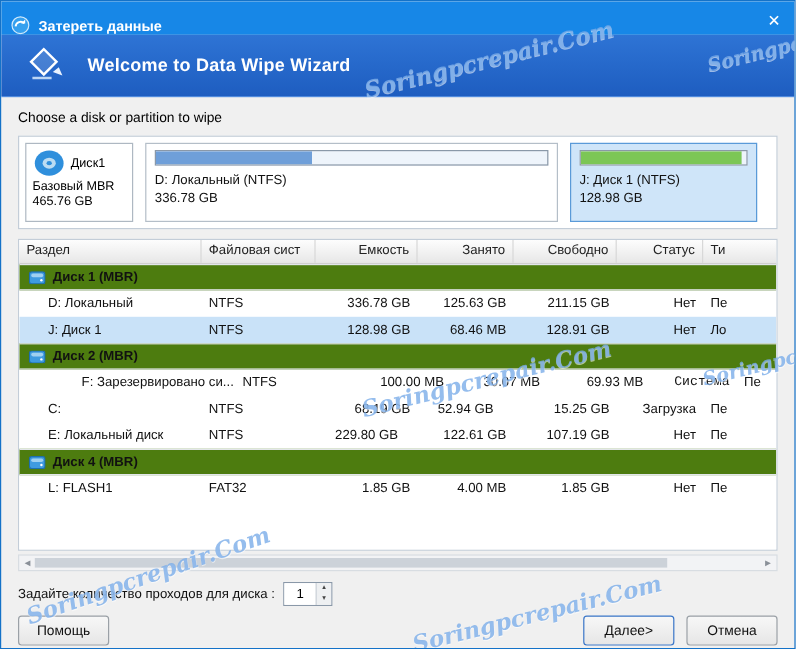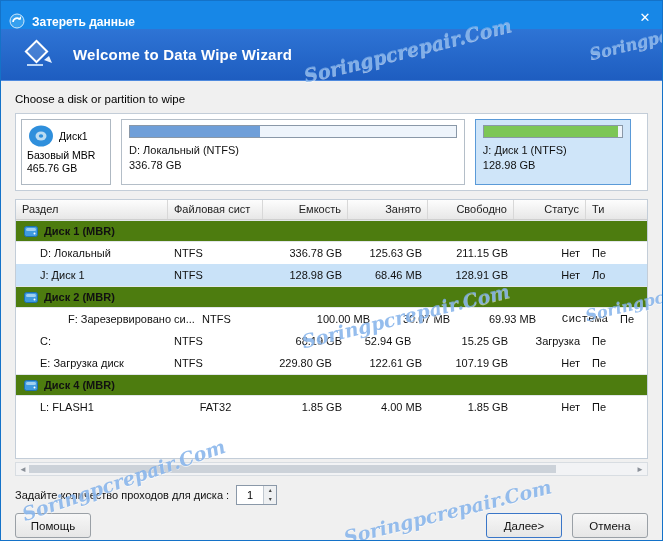--- a/index.html
+++ b/index.html
@@ -191,41 +191,41 @@
         <div class="trow">
           <div class="td" style="width: 152px; text-align: left; padding-left: 24px;">C:</div>
           <div class="td" style="width: 95px; text-align: left;">NTFS</div>
           <div class="td" style="width: 85px; text-align: right;">68.19 GB</div>
           <div class="td" style="width: 80px; text-align: center;">52.94 GB</div>
           <div class="td" style="width: 86px; text-align: right;">15.25 GB</div>
           <div class="td" style="width: 72px; text-align: right;">Загрузка</div>
           <div class="td" style="width: 65px; text-align: left;">Пе</div>
         </div>
         <div class="trow">
-          <div class="td" style="width: 152px; text-align: left; padding-left: 24px;">E: Загрузка диск</div>
+          <div class="td" style="width: 152px; text-align: left; padding-left: 24px;">E: Локальный диск</div>
           <div class="td" style="width: 95px; text-align: left;">NTFS</div>
           <div class="td" style="width: 85px; text-align: center;">229.80 GB</div>
           <div class="td" style="width: 80px; text-align: right;">122.61 GB</div>
           <div class="td" style="width: 86px; text-align: right;">107.19 GB</div>
           <div class="td" style="width: 72px; text-align: right;">Нет</div>
           <div class="td" style="width: 65px; text-align: left;">Пе</div>
         </div>
         <div class="trow group">
           <div class="td group-cell" style="width: 100%;">
             <svg width="14" height="11" viewBox="0 0 14 11" style="flex:0 0 auto">
               <rect x="0.5" y="0.5" width="13" height="10" rx="2" fill="#3f9be0" stroke="#1e6fae"></rect>
               <rect x="2" y="2" width="10" height="3" rx="1.5" fill="#9fd0f0"></rect>
               <circle cx="10.5" cy="7.5" r="1" fill="#fff"></circle>
             </svg>
             <span>Диск 4 (MBR)</span>
           </div>
         </div>
         <div class="trow">
           <div class="td" style="width: 152px; text-align: left; padding-left: 24px;">L: FLASH1</div>
-          <div class="td" style="width: 95px; text-align: center;">FAT32</div>
+          <div class="td" style="width: 95px; text-align: left;">FAT32</div>
           <div class="td" style="width: 85px; text-align: right;">1.85 GB</div>
           <div class="td" style="width: 80px; text-align: right;">4.00 MB</div>
           <div class="td" style="width: 86px; text-align: right;">1.85 GB</div>
           <div class="td" style="width: 72px; text-align: right;">Нет</div>
           <div class="td" style="width: 65px; text-align: left;">Пе</div>
         </div>
       </div>
   </div>
 
   <div class="hscroll">

